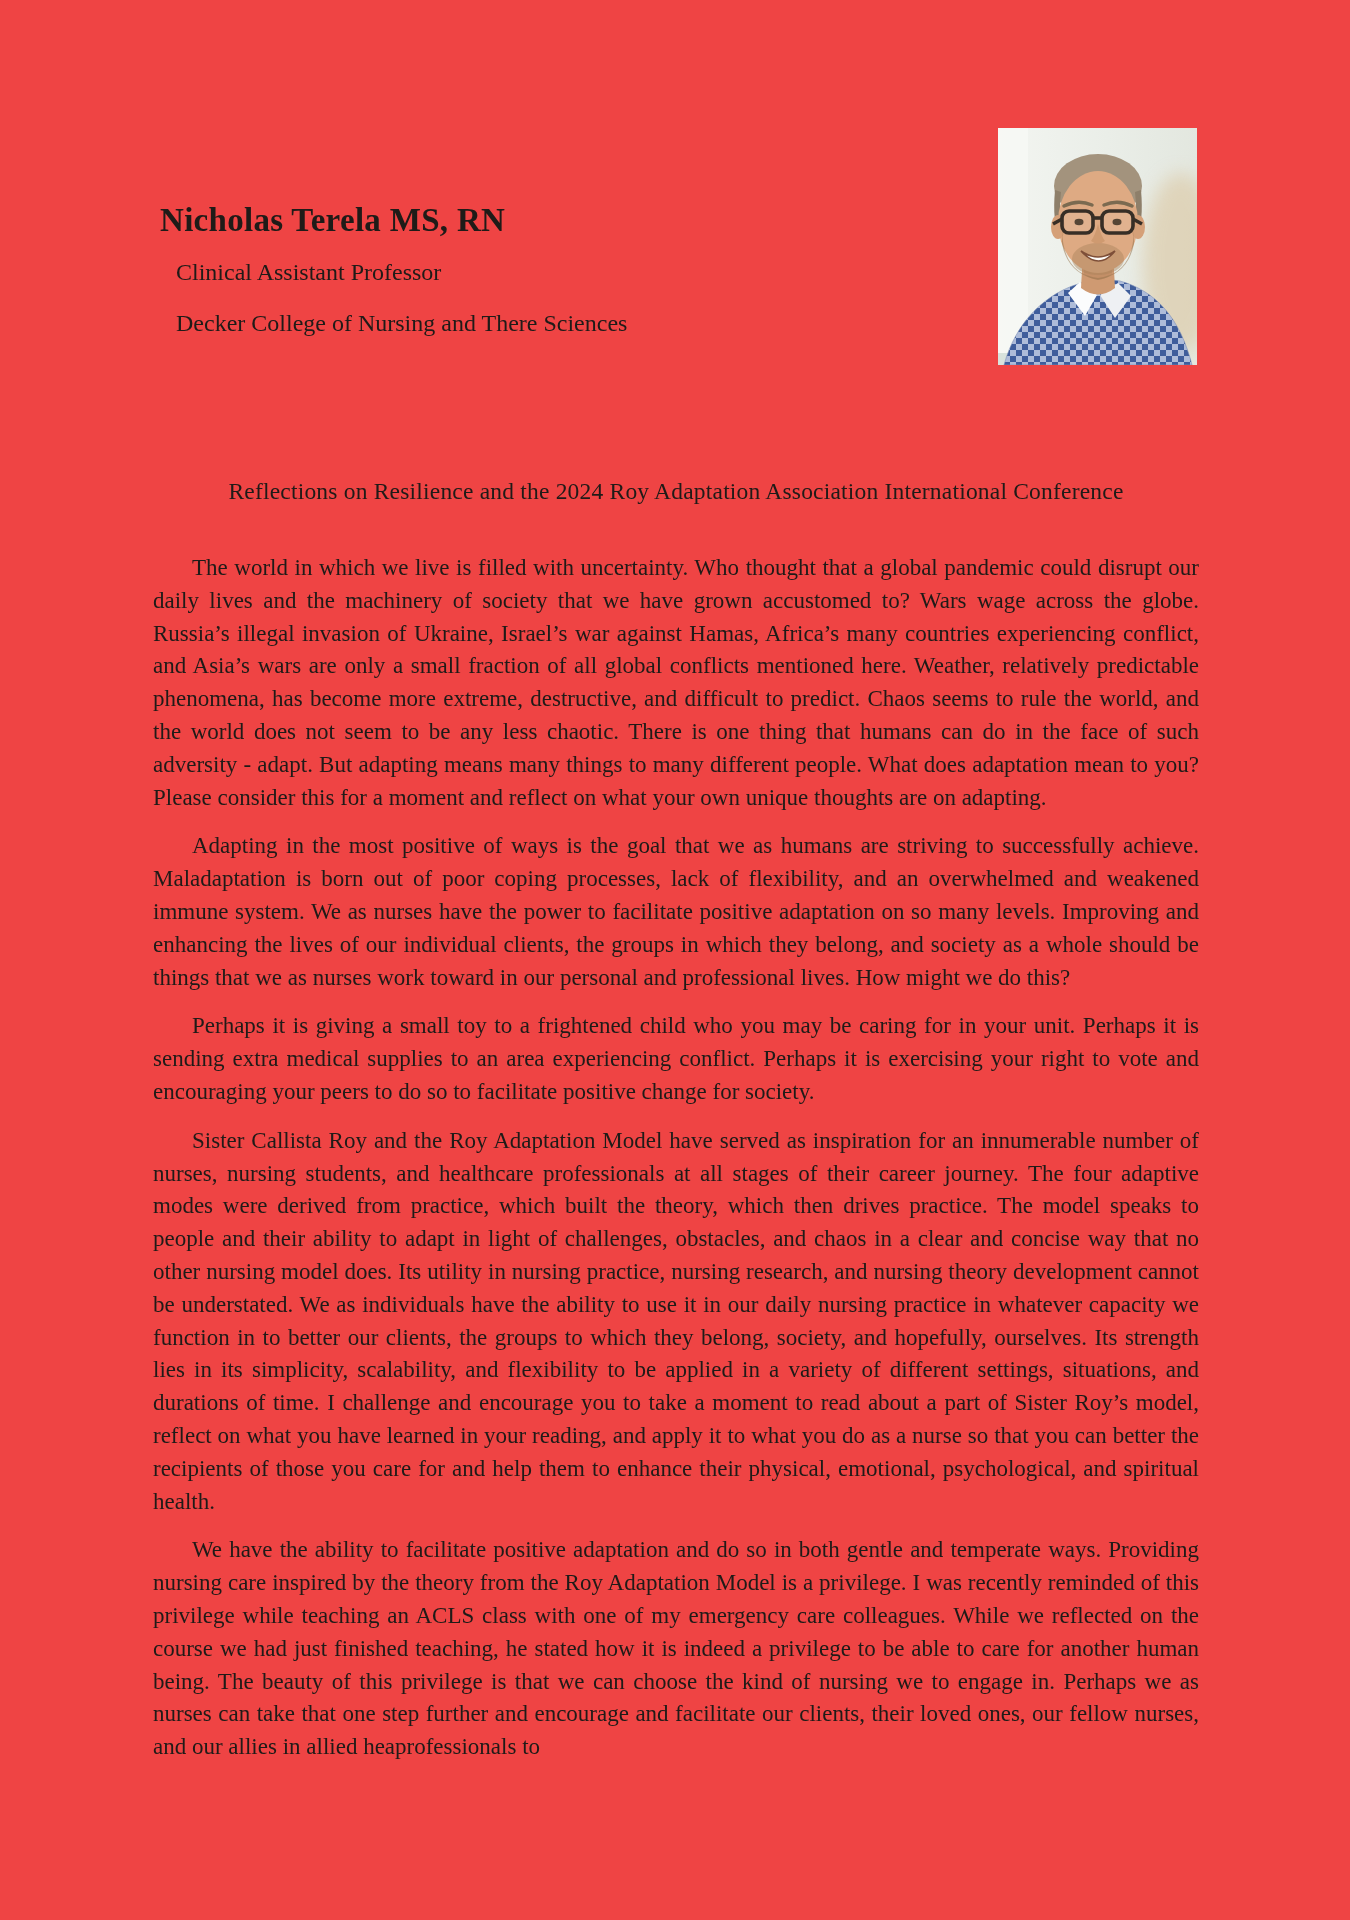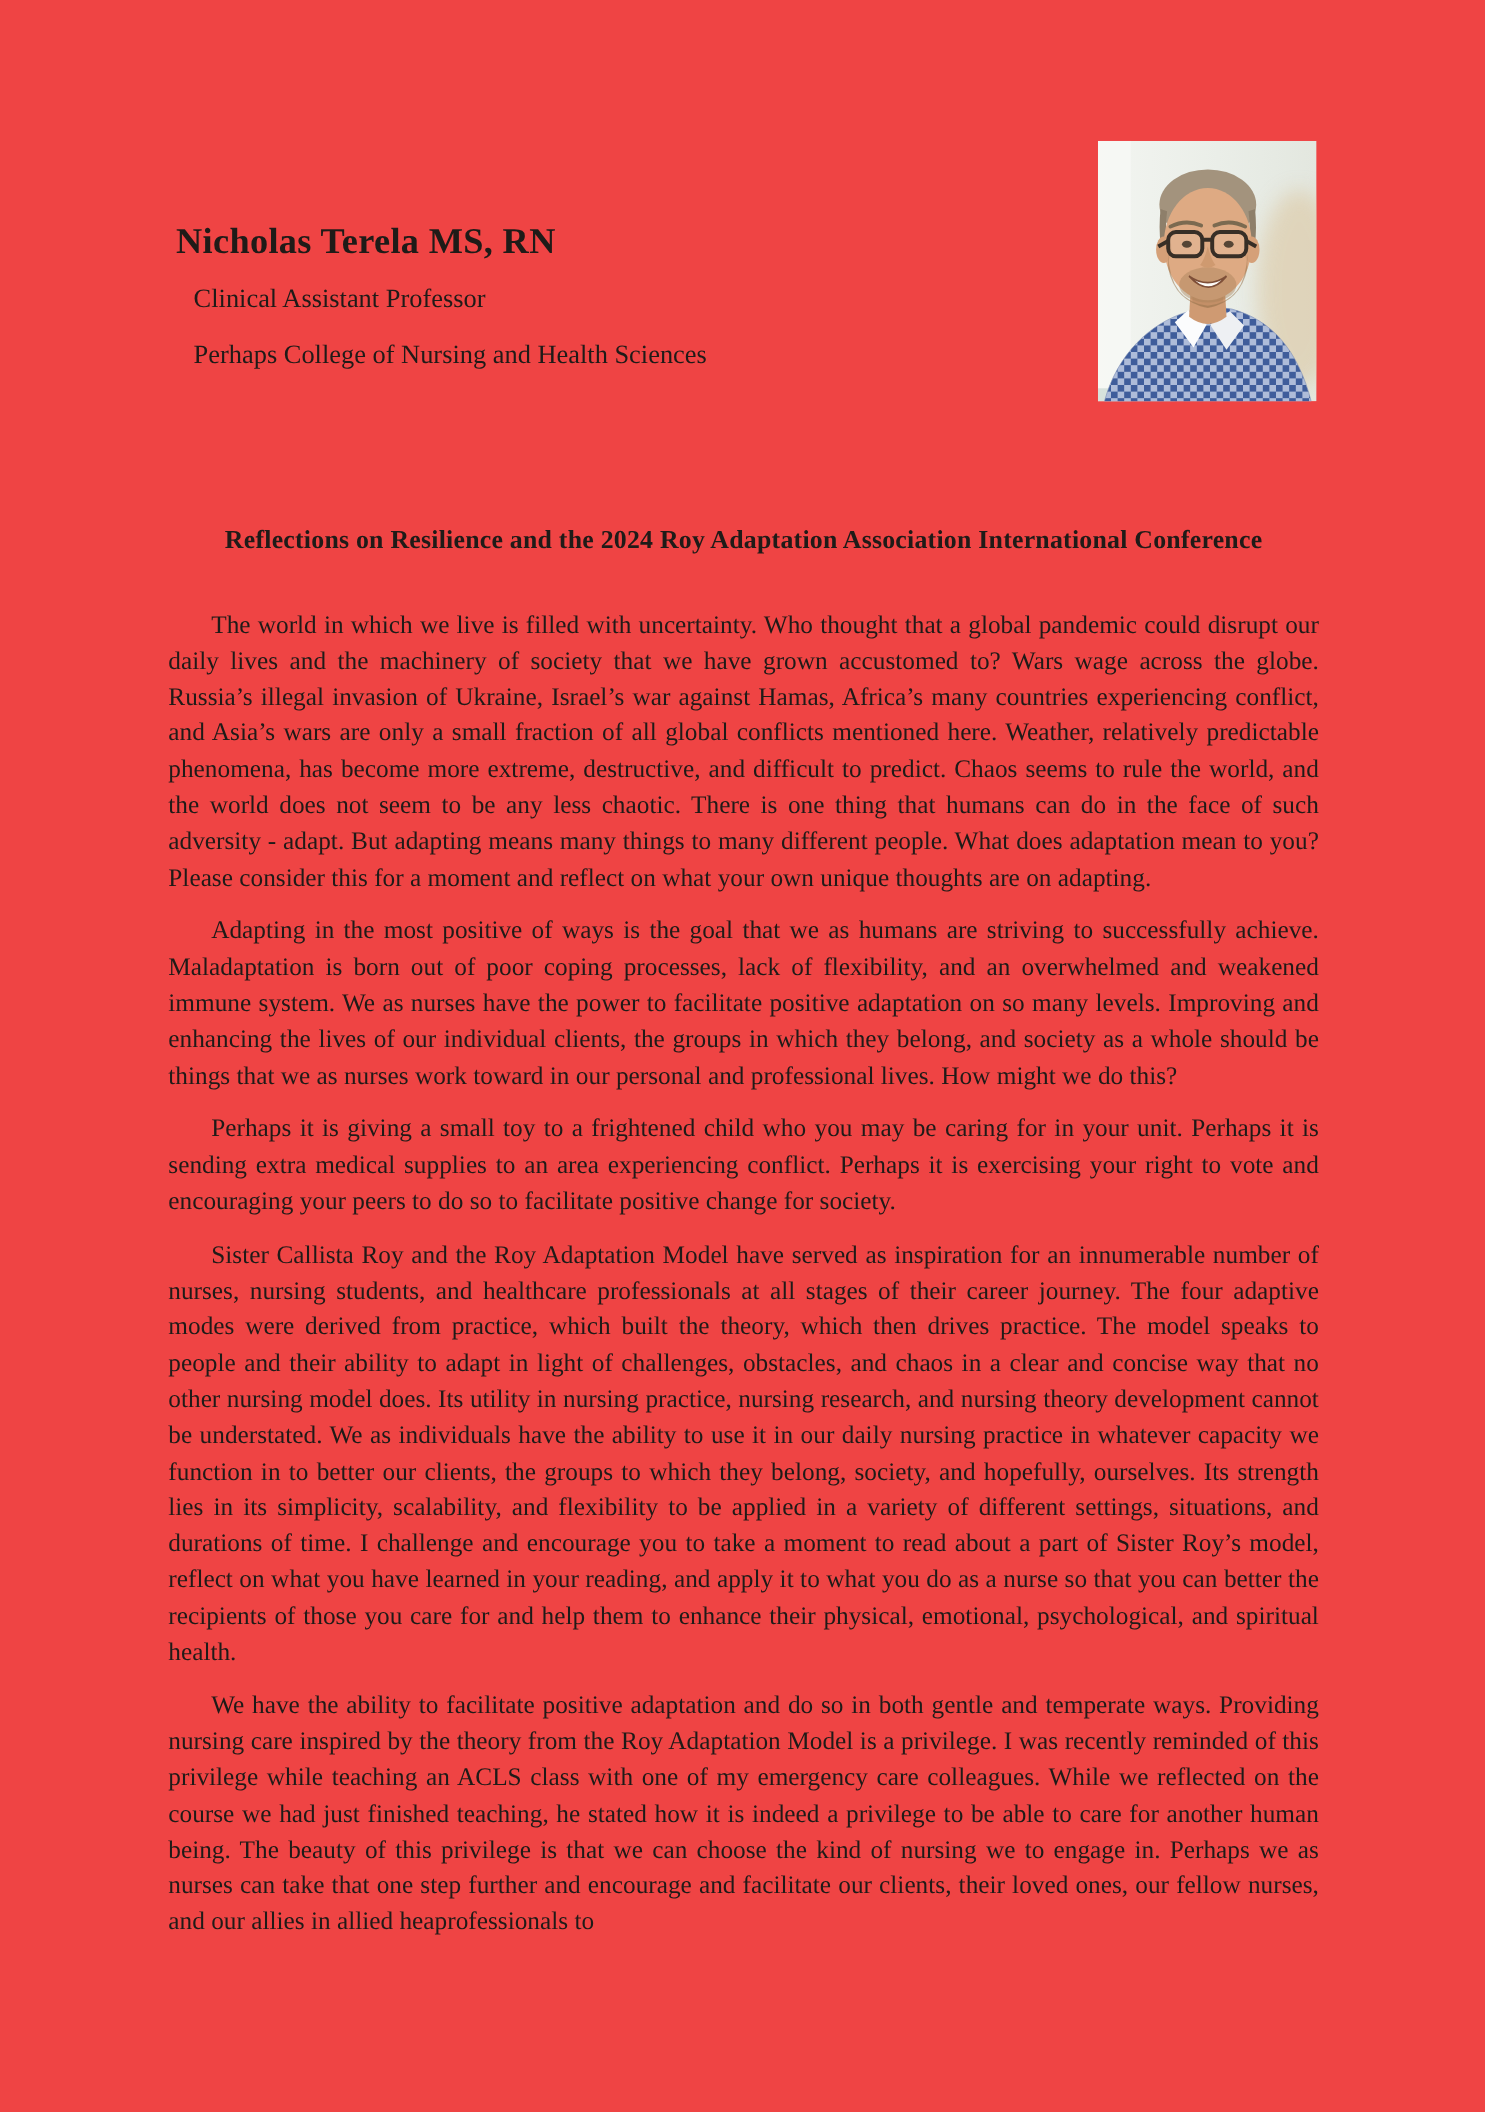--- a/index.html
+++ b/index.html
@@ -45,21 +45,21 @@
   }
   .photo-frame svg { display: block; }
   .article-title {
     position: absolute;
     left: 137px;
     top: 478px;
     width: 1078px;
     margin: 0;
     text-align: center;
     font-size: 23.5px;
-    font-weight: bold;
+    font-weight: normal;
     letter-spacing: 0.2px;
   }
   .article-body {
     position: absolute;
     left: 137px;
     top: 536px;
     width: 1078px;
     font-size: 23px;
     line-height: 32.8px;
     text-align: justify;
@@ -71,21 +71,21 @@
   }
 </style>
 </head>
 <body>
 
 <div class="page">
 
   <div class="author-block">
     <h1 class="author-name">Nicholas Terela MS, RN</h1>
     <p class="author-title">Clinical Assistant Professor</p>
-    <p class="author-affiliation">Perhaps College of Nursing and Health Sciences</p>
+    <p class="author-affiliation">Decker College of Nursing and There Sciences</p>
   </div>
 
   <div class="photo-frame">
     <svg width="199" height="237" viewBox="0 0 199 237" xmlns="http://www.w3.org/2000/svg">
       <defs>
         <linearGradient id="bg" x1="0" y1="0" x2="1" y2="0">
           <stop offset="0" stop-color="#f3f5f1"></stop>
           <stop offset="0.55" stop-color="#eaeee8"></stop>
           <stop offset="1" stop-color="#e3e7df"></stop>
         </linearGradient>

